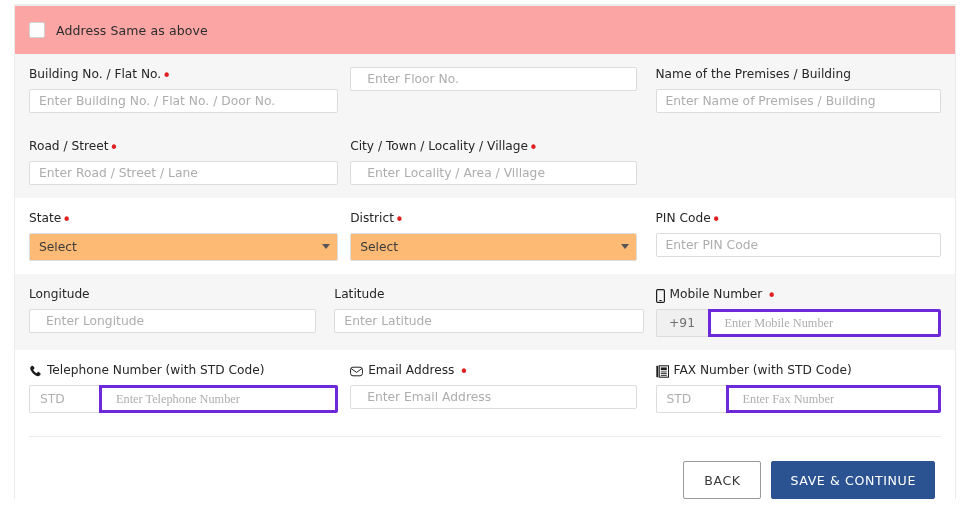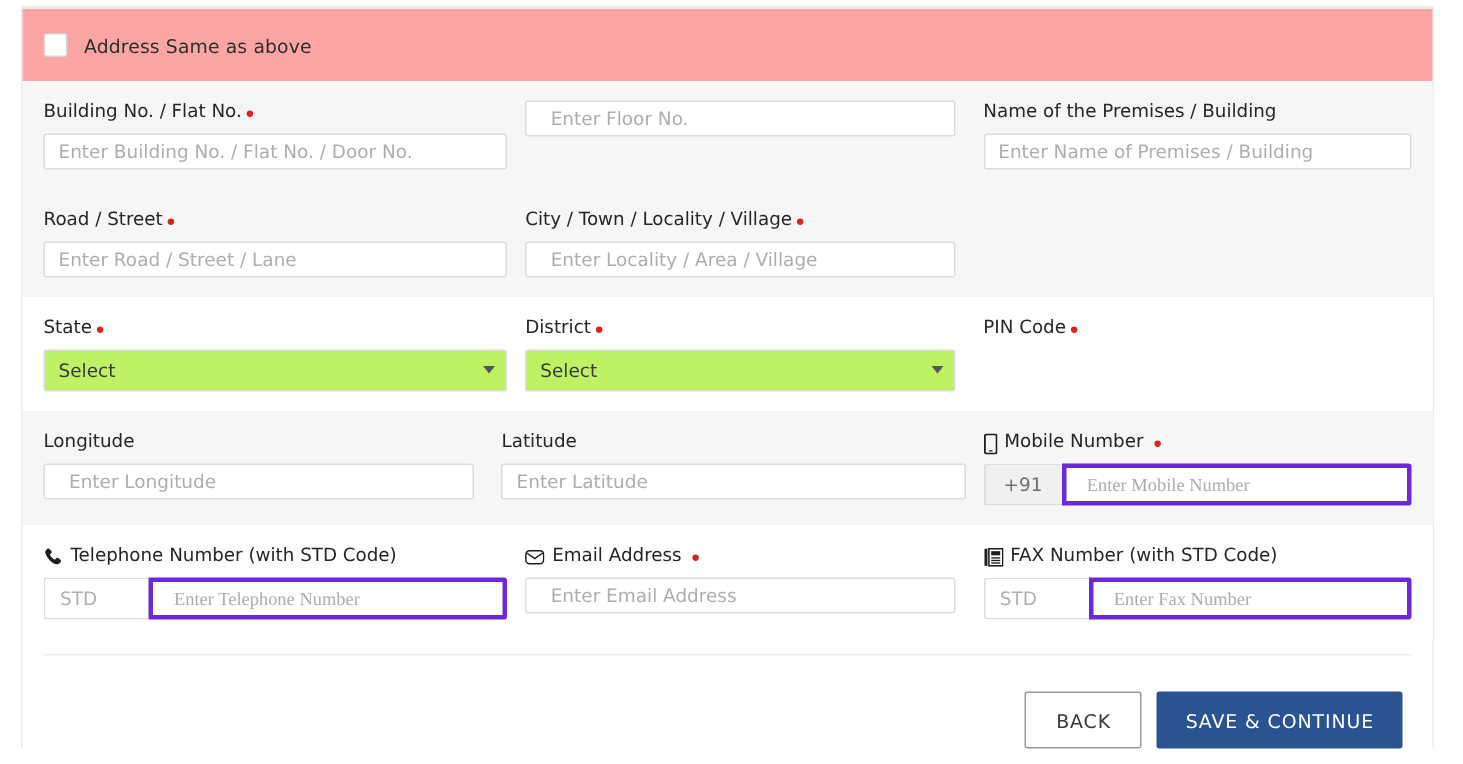--- a/index.html
+++ b/index.html
@@ -108,21 +108,21 @@
   }
   .fld::placeholder { color: #adadad; }
   .fld.narrow { width: 287px; padding-left: 16px; }
 
   .selwrap { position: relative; width: 100%; }
   .selwrap.narrow { width: 287px; }
   .sel {
     width: 100%;
     height: 28px;
     border: 1px solid #dcdcdc;
-    background: #bef264;
+    background: #fdba74;
     font-size: 12.3px;
     color: #3a3a3a;
     padding: 0 22px 0 9px;
     border-radius: 2px;
     display: flex;
     align-items: center;
   }
   .caret {
     position: absolute;
     right: 8px; top: 11px;
@@ -257,21 +257,21 @@
               <span class="req">•</span>
             </div>
             <div class="selwrap narrow">
               <div class="sel">Select</div>
               <span class="caret"></span>
             </div>
           </div>
           <div class="cell c3"><div class="lbl">
               <span>PIN Code</span>
               <span class="req">•</span>
-            </div></div>
+            </div><input class="fld" type="text" placeholder="Enter PIN Code" style=""></div>
         </div>
         <div class="row shade">
           <div class="cell c2"><div class="lbl">
               <span>Longitude</span>
             </div><input class="fld narrow" type="text" placeholder="Enter Longitude" style=""></div>
           <div class="cell c1"><div class="lbl">
               <span>Latitude</span>
             </div><input class="fld" type="text" placeholder="Enter Latitude" style=""></div>
           <div class="cell c3">
             <div class="lbl">

